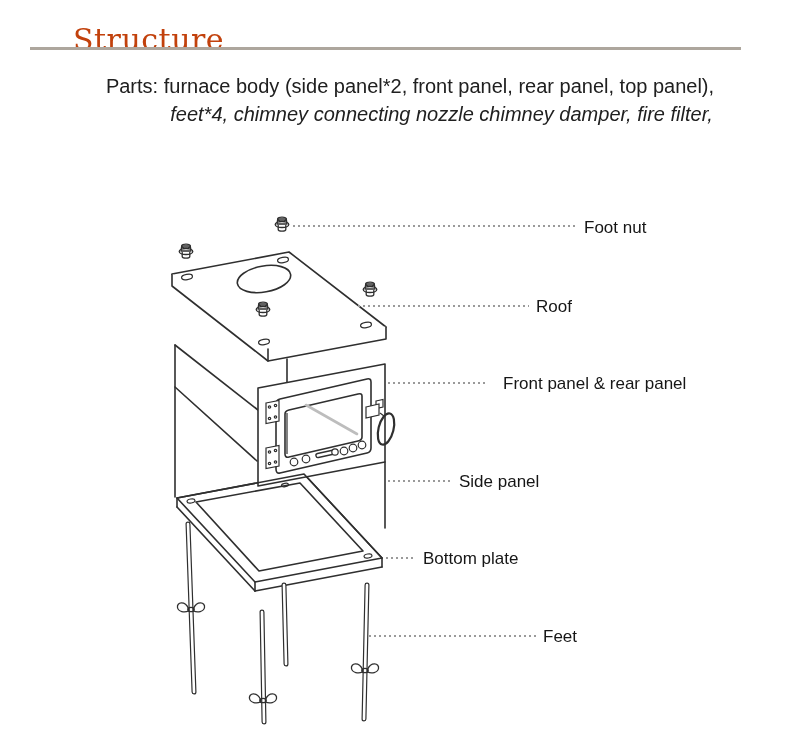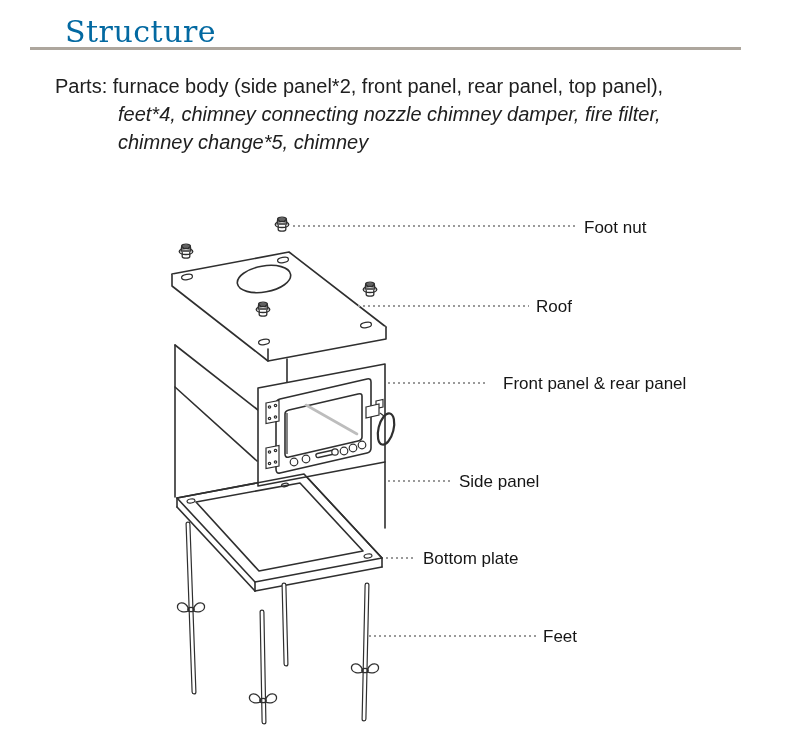--- a/index.html
+++ b/index.html
@@ -1,24 +1,24 @@
 <!DOCTYPE html>
 <html><head>
 <meta charset="utf-8">
 <style>
   html,body{margin:0;padding:0;background:#fff;}
   .page{position:relative;width:800px;height:742px;background:#ffffff;overflow:hidden;
         font-family:"Liberation Sans",sans-serif;}
-  .title{position:absolute;left:57px;top:6px;margin:8px;
+  .title{position:absolute;left:57px;top:6px;margin:16px;
          font-family:"DejaVu Serif","Liberation Serif",serif;
-         font-size:30px;font-weight:400;color:#0369a1;letter-spacing:.5px;}
+         font-size:30px;font-weight:400;color:#c2410c;letter-spacing:.5px;}
   .title-underline{position:absolute;left:30px;top:47px;width:711px;height:3px;
          background:#ada69d;}
   .parts{position:absolute;left:55px;top:72px;width:710px;
-         font-size:20px;line-height:28px;color:#202020;}
+         font-size:20px;line-height:28px;color:#202020;text-align:center;}
   .parts .cont{margin-left:63px;font-style:italic;}
   .diagram-svg{position:absolute;left:0;top:0;}
   .ln{stroke:#2f2f2f;stroke-width:1.3;fill:none;stroke-linecap:round;stroke-linejoin:round;}
   .s{stroke:#2f2f2f;stroke-width:1.6;fill:none;stroke-linecap:round;stroke-linejoin:round;}
   .sf{stroke:#2f2f2f;stroke-width:1.6;fill:#ffffff;stroke-linejoin:round;}
   .thin{stroke:#2f2f2f;stroke-width:1.2;fill:none;}
   .thinf{stroke:#2f2f2f;stroke-width:1.2;fill:#ffffff;}
   .rod-o{stroke:#2f2f2f;stroke-width:5;stroke-linecap:round;fill:none;}
   .rod-i{stroke:#ffffff;stroke-width:2.6;stroke-linecap:round;fill:none;}
   .leader{stroke:#9a9a9a;stroke-width:2;stroke-dasharray:2 3;fill:none;}
@@ -29,21 +29,20 @@
 <body>
 
 <div class="page">
 
   <h1 class="title">Structure</h1>
   <div class="title-underline"></div>
 
   <div class="parts">
     <div><span>Parts:</span> <span>furnace body (side panel*2, front panel, rear panel, top panel),</span></div>
     <div class="cont">feet*4, chimney connecting nozzle chimney damper, fire filter,</div>
-    <div class="cont">chimney change*5, chimney</div>
   </div>
 
   <svg class="diagram-svg" width="800" height="742" viewBox="0 0 800 742">
 
     <defs>
       <g id="nut">
         <path class="ln" d="M-3.8,8.5 L-3.8,12.5 A3.8,1.7 0 0 0 3.8,12.5 L3.8,8.5" fill="#fff"></path>
         <ellipse class="ln" cx="0" cy="7.5" rx="6.8" ry="3" fill="#fff"></ellipse>
         <path class="ln" d="M-4.3,2 L-5,7 L5,7 L4.3,2 Z" fill="#fff"></path>
         <ellipse class="ln" cx="0" cy="2" rx="4.3" ry="1.9" fill="#fff"></ellipse>

